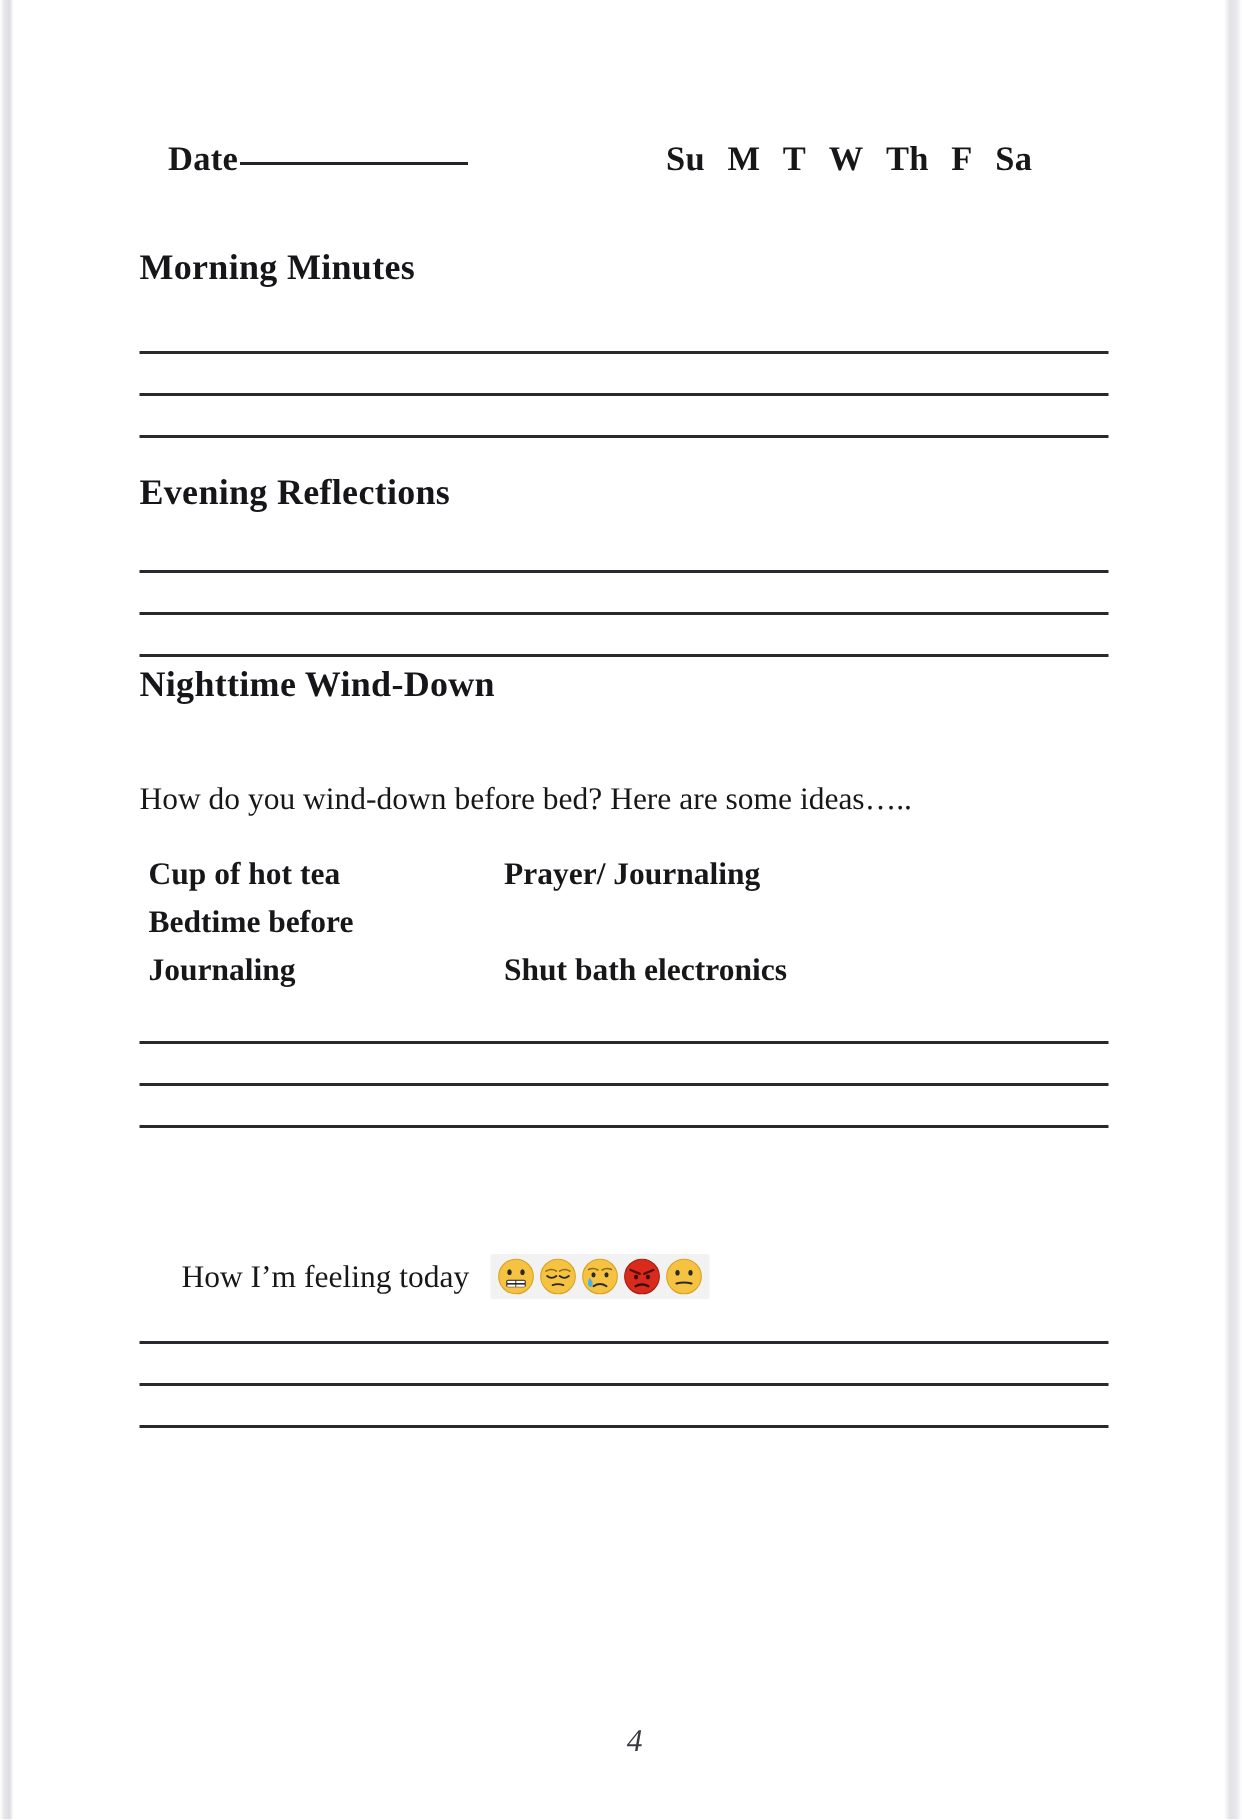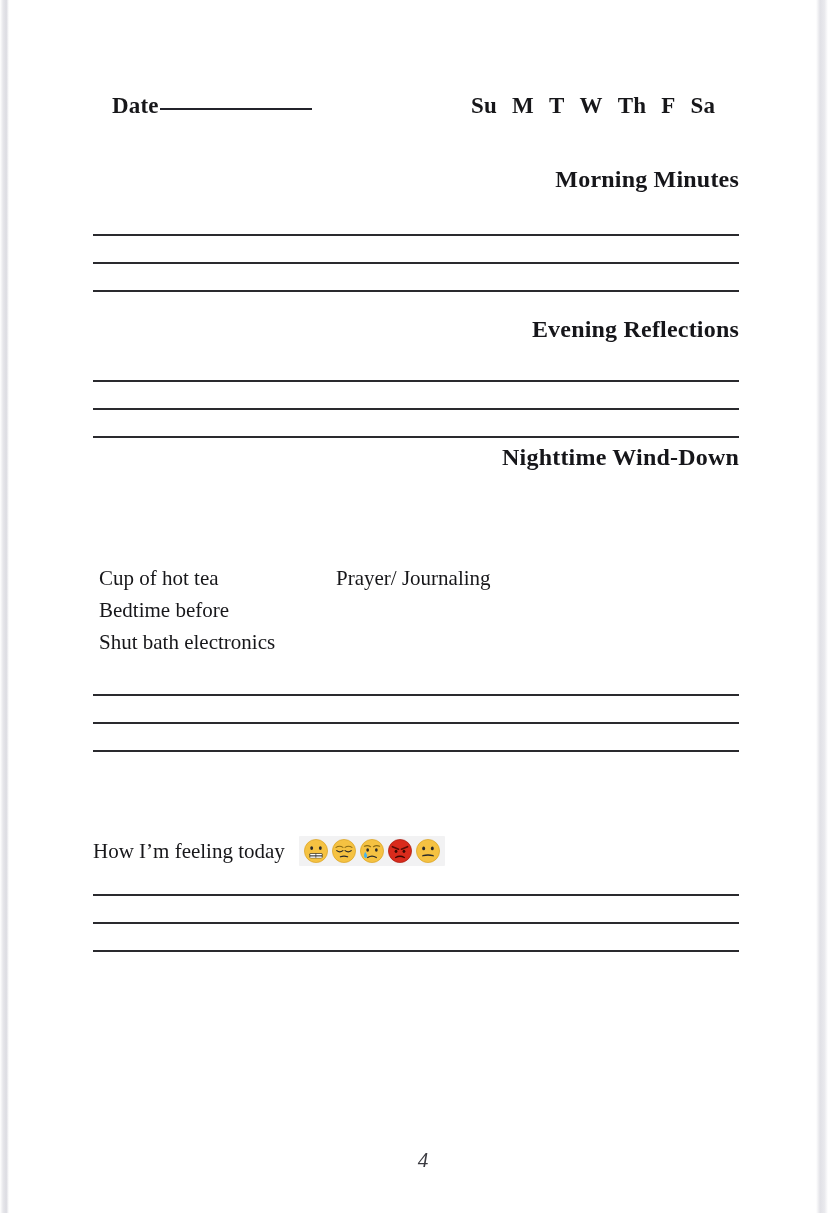--- a/index.html
+++ b/index.html
@@ -76,41 +76,41 @@
     display: inline-block;
     width: 152px;
     height: 0;
     border-bottom: 2px solid #23232a;
     margin-left: 1px;
     position: relative;
     top: -3px;
   }
   .days-block {
     position: absolute;
-    left: 359px;
+    left: 332px;
     top: 0;
     display: flex;
     align-items: flex-end;
     white-space: nowrap;
   }
   .day-item {
     font-size: 23px;
     font-weight: bold;
     color: #17171a;
     margin-right: 15px;
     letter-spacing: 0.2px;
   }
   .day-item:last-child { margin-right: 0; }
 
   
   .section-title {
     position: absolute;
     left: 84px;
     width: 646px;
-    text-align: right;
+    text-align: left;
     font-size: 24px;
     font-weight: bold;
     color: #16161a;
     letter-spacing: 0.2px;
   }
 
   
   .rules {
     position: absolute;
     left: 84px;
@@ -137,21 +137,22 @@
   
   .ideas {
     position: absolute;
     left: 90px;
     top: 566px;
     width: 600px;
   }
   .idea-row {
     display: flex;
     height: 32px;
-    align-items: flex-start;
+    align-items: center;
+    font-weight: bold;
   }
   .idea-cell {
     font-size: 21px;
     color: #17171a;
     white-space: nowrap;
   }
   .idea-cell.col-a { width: 237px; }
   .idea-cell.col-b { width: 340px; }
 
   
@@ -160,20 +161,21 @@
     left: 84px;
     top: 836px;
     display: flex;
     align-items: center;
     white-space: nowrap;
   }
   .mood-text {
     font-size: 21px;
     color: #17171a;
     margin-right: 14px;
+    margin-left: 28px;
   }
   .emoji-strip {
     display: flex;
     align-items: center;
     background: #f2f2f3;
     padding: 2px 3px;
     border-radius: 1px;
   }
   .emoji {
     width: 26px;
@@ -230,30 +232,32 @@
 
     <div class="section-title" style="top:316px;font-family:Liberation Serif, serif;">Evening Reflections</div>
     <div class="rules" style="top:380px;">
       <div class="rule"></div>
       <div class="rule"></div>
       <div class="rule"></div>
     </div>
 
     <div class="section-title" style="top:444px;">Nighttime Wind-Down</div>
 
+    <div class="prompt" style="top:520px;">How do you wind-down before bed? Here are some ideas…..</div>
 
     <div class="ideas">
       <div class="idea-row">
         <span class="idea-cell col-a">Cup of hot tea</span>
         <span class="idea-cell col-b">Prayer/ Journaling</span>
       </div>
       <div class="idea-row">
         <span class="idea-cell col-b">Bedtime before</span>
       </div>
       <div class="idea-row">
+        <span class="idea-cell col-a">Journaling</span>
         <span class="idea-cell col-b">Shut bath electronics</span>
       </div>
     </div>
 
     <div class="rules" style="top:694px;">
       <div class="rule"></div>
       <div class="rule"></div>
       <div class="rule"></div>
     </div>
 

